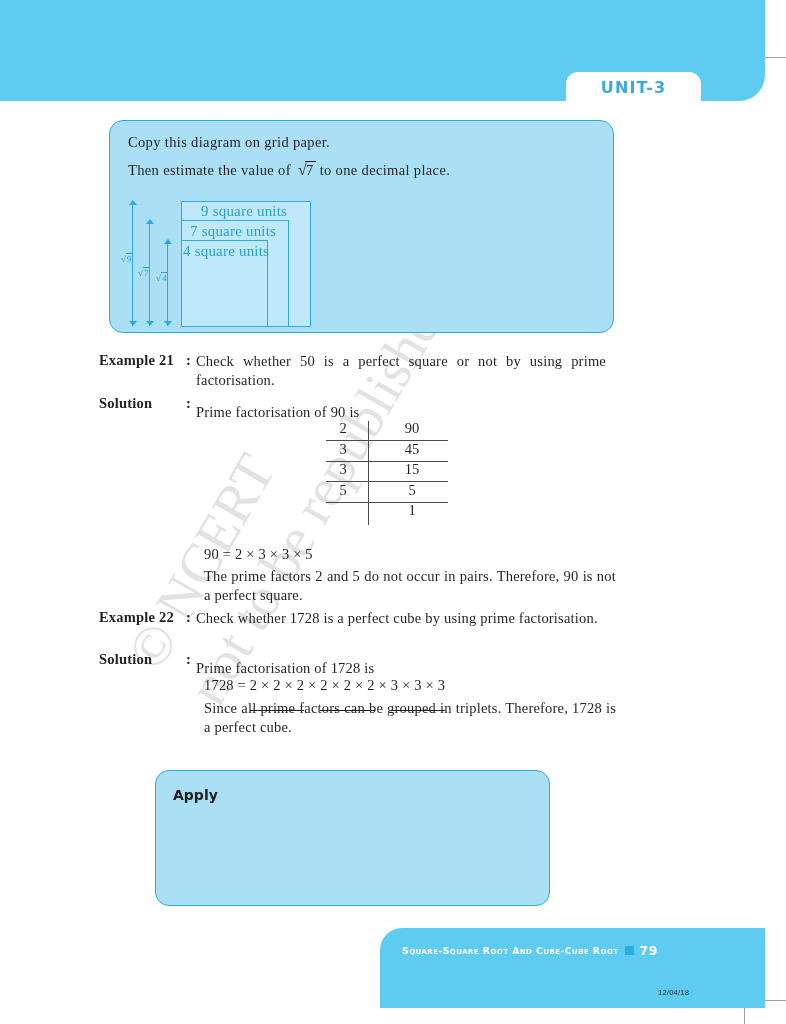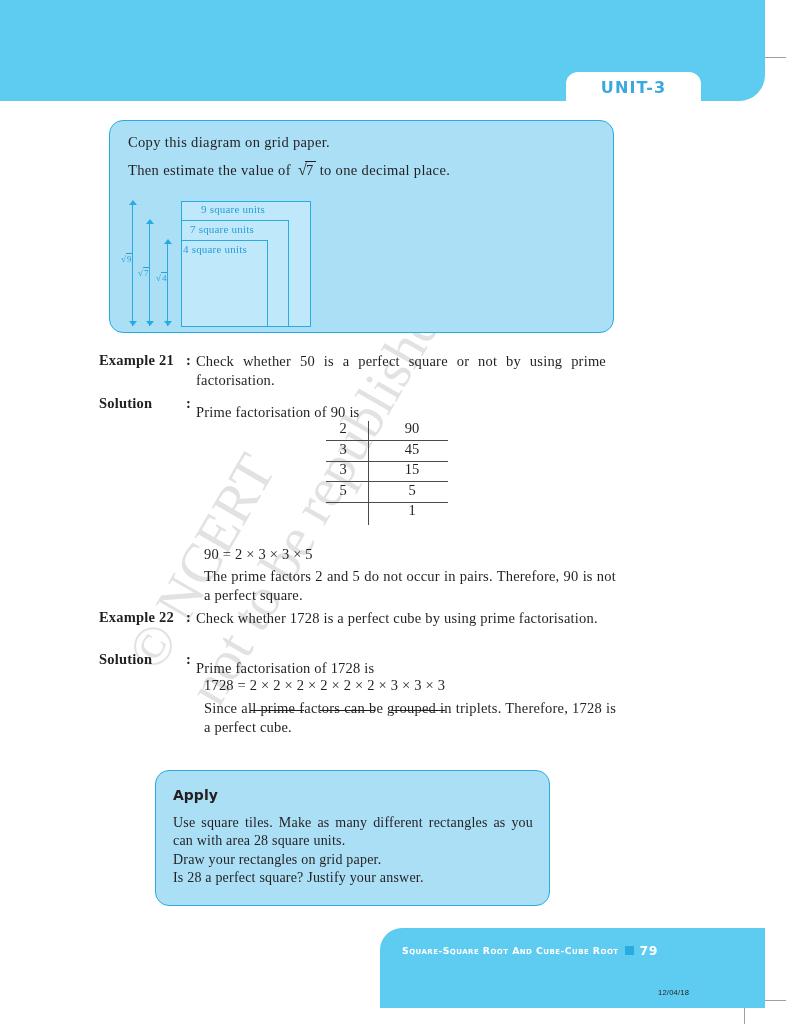--- a/index.html
+++ b/index.html
@@ -78,21 +78,21 @@
 
   
   #sq-diagram{position:absolute;left:0;top:0;width:505px;height:213px;}
   .sq{
     position:absolute;box-sizing:border-box;
     background:#bfe8fb;
     border:1.6px solid #29abe2;
   }
   .sq-label{
     position:absolute;
-    font-size:11px;
+    font-size:15px;
     color:#2a9fd6;
     white-space:nowrap;
     letter-spacing:.2px;
   }
   .arrow-line{position:absolute;width:1.4px;background:#29abe2;}
   .arrow-head{
     position:absolute;width:0;height:0;
     border-left:4px solid transparent;
     border-right:4px solid transparent;
   }
@@ -322,25 +322,20 @@
   <span>×</span>
   <span class="uline">2 × 2 × 2</span>
   <span>×</span>
   <span class="uline">3 × 3 × 3</span>
 </div>
 
 <div class="plain-block" style="top:699px;">Since all prime factors can be grouped in triplets. Therefore, 1728 is a perfect cube.</div>
 
 <div id="apply-panel" class="blue-panel">
   <div id="apply-title">Apply</div>
-  <div id="apply-text">
-    <div class="just">Use square tiles. Make as many different rectangles as you can with area 28 square units.</div>
-    <div>Draw your rectangles on grid paper.</div>
-    <div>Is 28 a perfect square? Justify your answer.</div>
-  </div>
 </div>
 
 <div id="footer-band">
   <div id="footer-title">
     <span>Square-Square Root And Cube-Cube Root</span>
     <span id="footer-square"></span>
     <span id="footer-pageno">79</span>
   </div>
   <div id="footer-date">12/04/18</div>
 </div>

